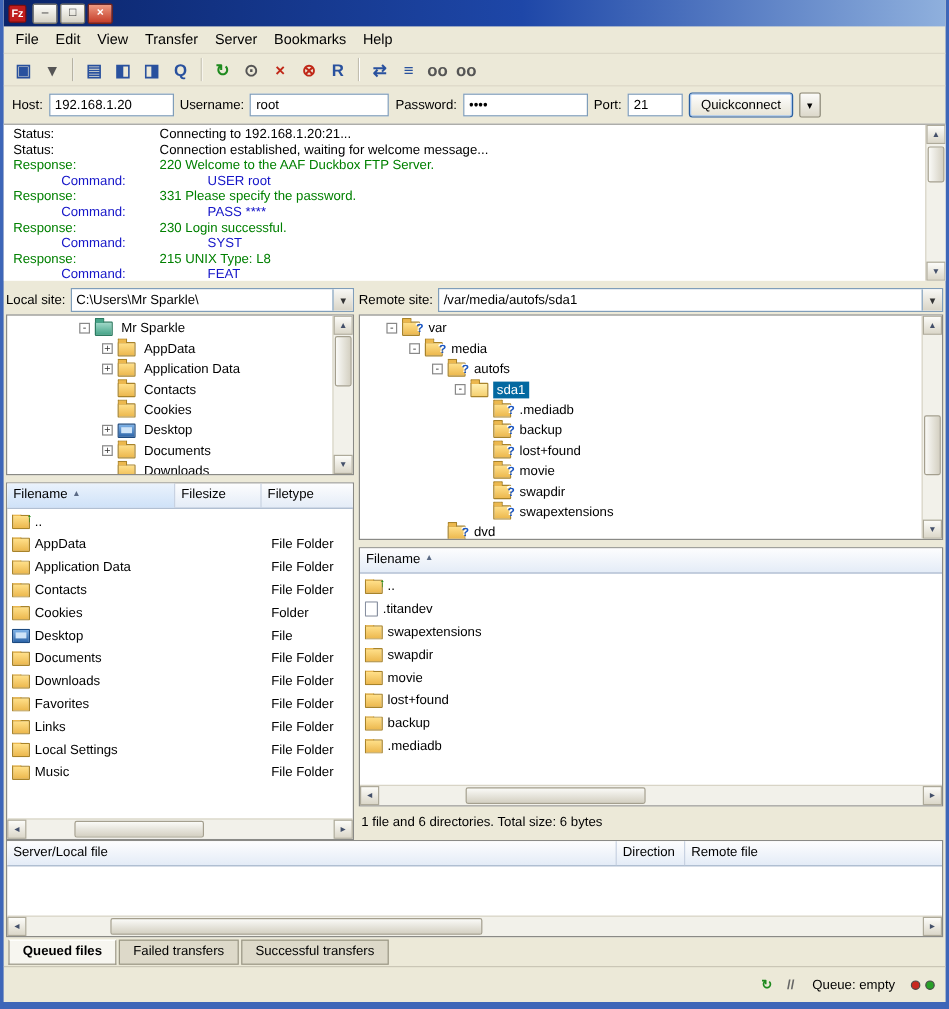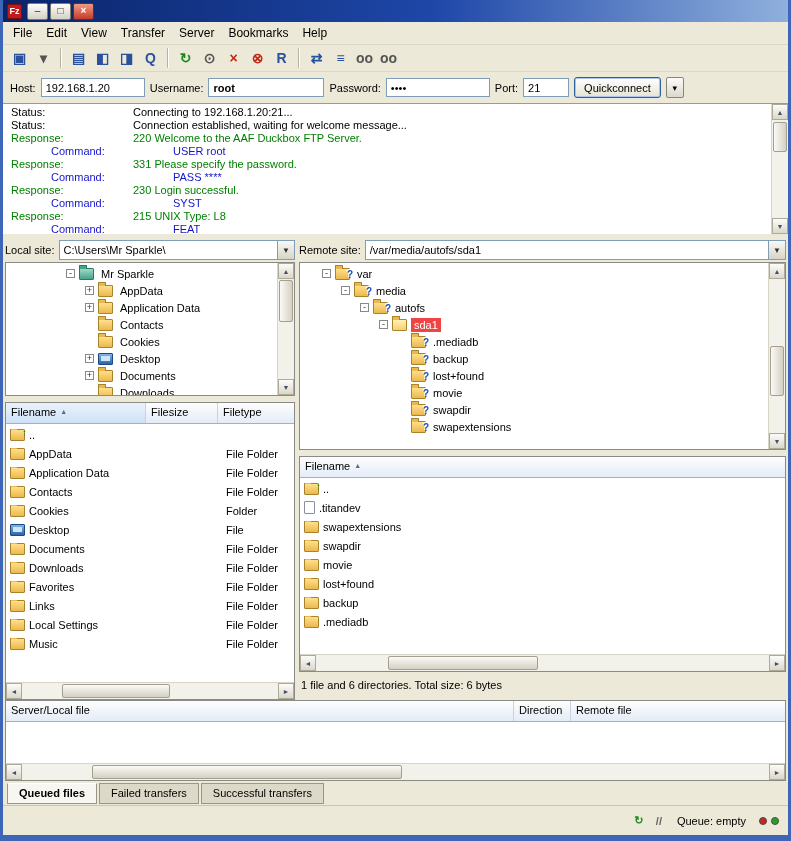--- a/index.html
+++ b/index.html
@@ -88,21 +88,21 @@
     font-size:8px; display:flex; align-items:center; justify-content:center; color:#333; }
 
   .treebox { flex:none; border:1px solid #8a8a86; background:#fff; display:flex; overflow:hidden; }
   .tree-items { flex:1; padding:2px 0 0 3px; overflow:hidden; }
   .tree-row { height:17px; display:flex; align-items:center; white-space:nowrap; }
   .tree-ind { width:0; flex:none; }
   .expander { width:9px; height:9px; flex:none; margin-right:4px; border:1px solid #888;
     background:#fff; color:#333; font-size:9px; line-height:7px; text-align:center; }
   .expander:empty { border-color:transparent; background:transparent; }
   .tree-label { padding:1px 3px; }
-  .tree-row[data-selected="true"] .tree-label { background:#ef4444; color:#fff; }
+  .tree-row[data-selected="true"] .tree-label { background:#0369a1; color:#fff; }
 
   
   .fico { width:15px; height:12px; flex:none; position:relative; margin-right:4px;
     background:linear-gradient(#ffe08a,#ecb84e); border:1px solid #a8832a; border-radius:1px; }
   .fico::before { content:""; position:absolute; top:-4px; left:-1px; width:6px; height:3px;
     background:#ecb84e; border:1px solid #a8832a; border-bottom:none; border-radius:1px 1px 0 0; }
   .fico[data-icon="folder-open"] { background:linear-gradient(#fff0b2,#f5d070); }
   .fico[data-icon="folder-q"]::after { content:"?"; position:absolute; right:-4px; top:0px;
     color:#1a56c4; font-weight:bold; font-size:10px; text-shadow:1px 1px 0 #fff,-1px -1px 0 #fff; }
   .fico[data-icon="folder-up"]::after { content:"↑"; position:absolute; right:-3px; top:-3px;
@@ -219,21 +219,21 @@
 
       <div class="tb-item" data-tone="gray">oo</div>
 
       <div class="tb-item" data-tone="gray">oo</div>
     </div>
 
   <div class="quickbar">
     <span class="qc-label">Host:</span>
     <input class="qc-input" style="width: 104px;" value="192.168.1.20">
     <span class="qc-label">Username:</span>
-    <input class="qc-input" style="width: 116px; font-weight: bold;" value="root">
+    <input class="qc-input" style="width: 116px;" value="root">
     <span class="qc-label">Password:</span>
     <input class="qc-input" style="width: 104px;" value="••••">
     <span class="qc-label">Port:</span>
     <input class="qc-input" style="width: 46px;" value="21">
     <button class="qc-btn">Quickconnect</button>
     <span class="qc-drop">▾</span>
   </div>
 
   <div class="logpane">
     <div class="log-lines">
@@ -587,20 +587,26 @@
               <span class="tree-label">swapdir</span>
             </div>
 
             <div class="tree-row">
               <span class="tree-ind" style="margin-left: 95px;"></span>
               <span class="expander"></span>
               <span class="fico" data-icon="folder-q"></span>
               <span class="tree-label">swapextensions</span>
             </div>
 
+            <div class="tree-row">
+              <span class="tree-ind" style="margin-left: 57px;"></span>
+              <span class="expander"></span>
+              <span class="fico" data-icon="folder-q"></span>
+              <span class="tree-label">dvd</span>
+            </div>
           </div>
         <div class="vscroll">
           <div class="sb-btn">▲</div>
           <div class="sb-track">
               <div class="sb-thumb" style="top:67px;height:50px"></div>
             </div>
           <div class="sb-btn">▼</div>
         </div>
       </div>
 

